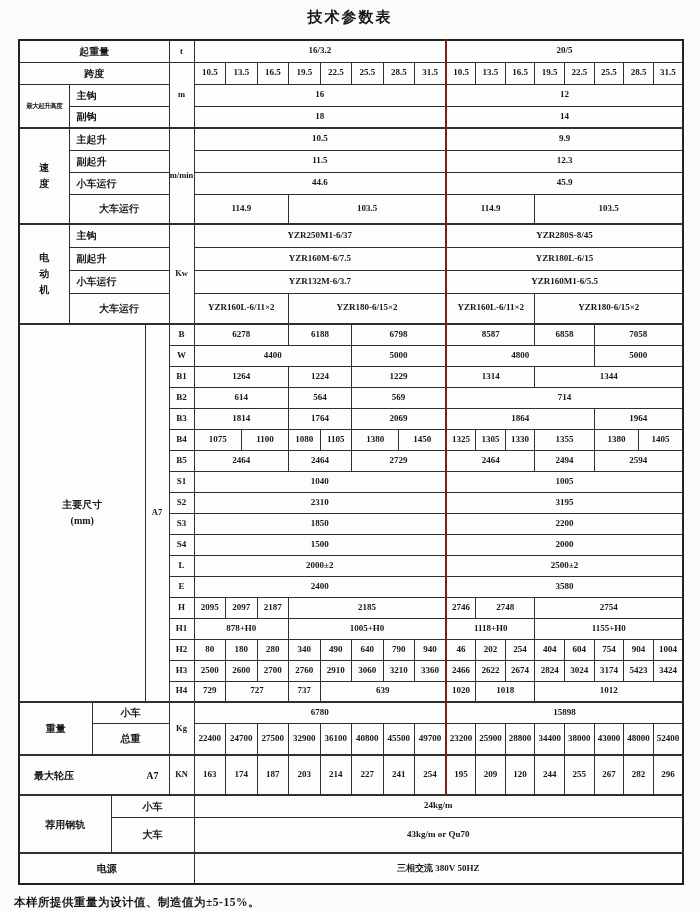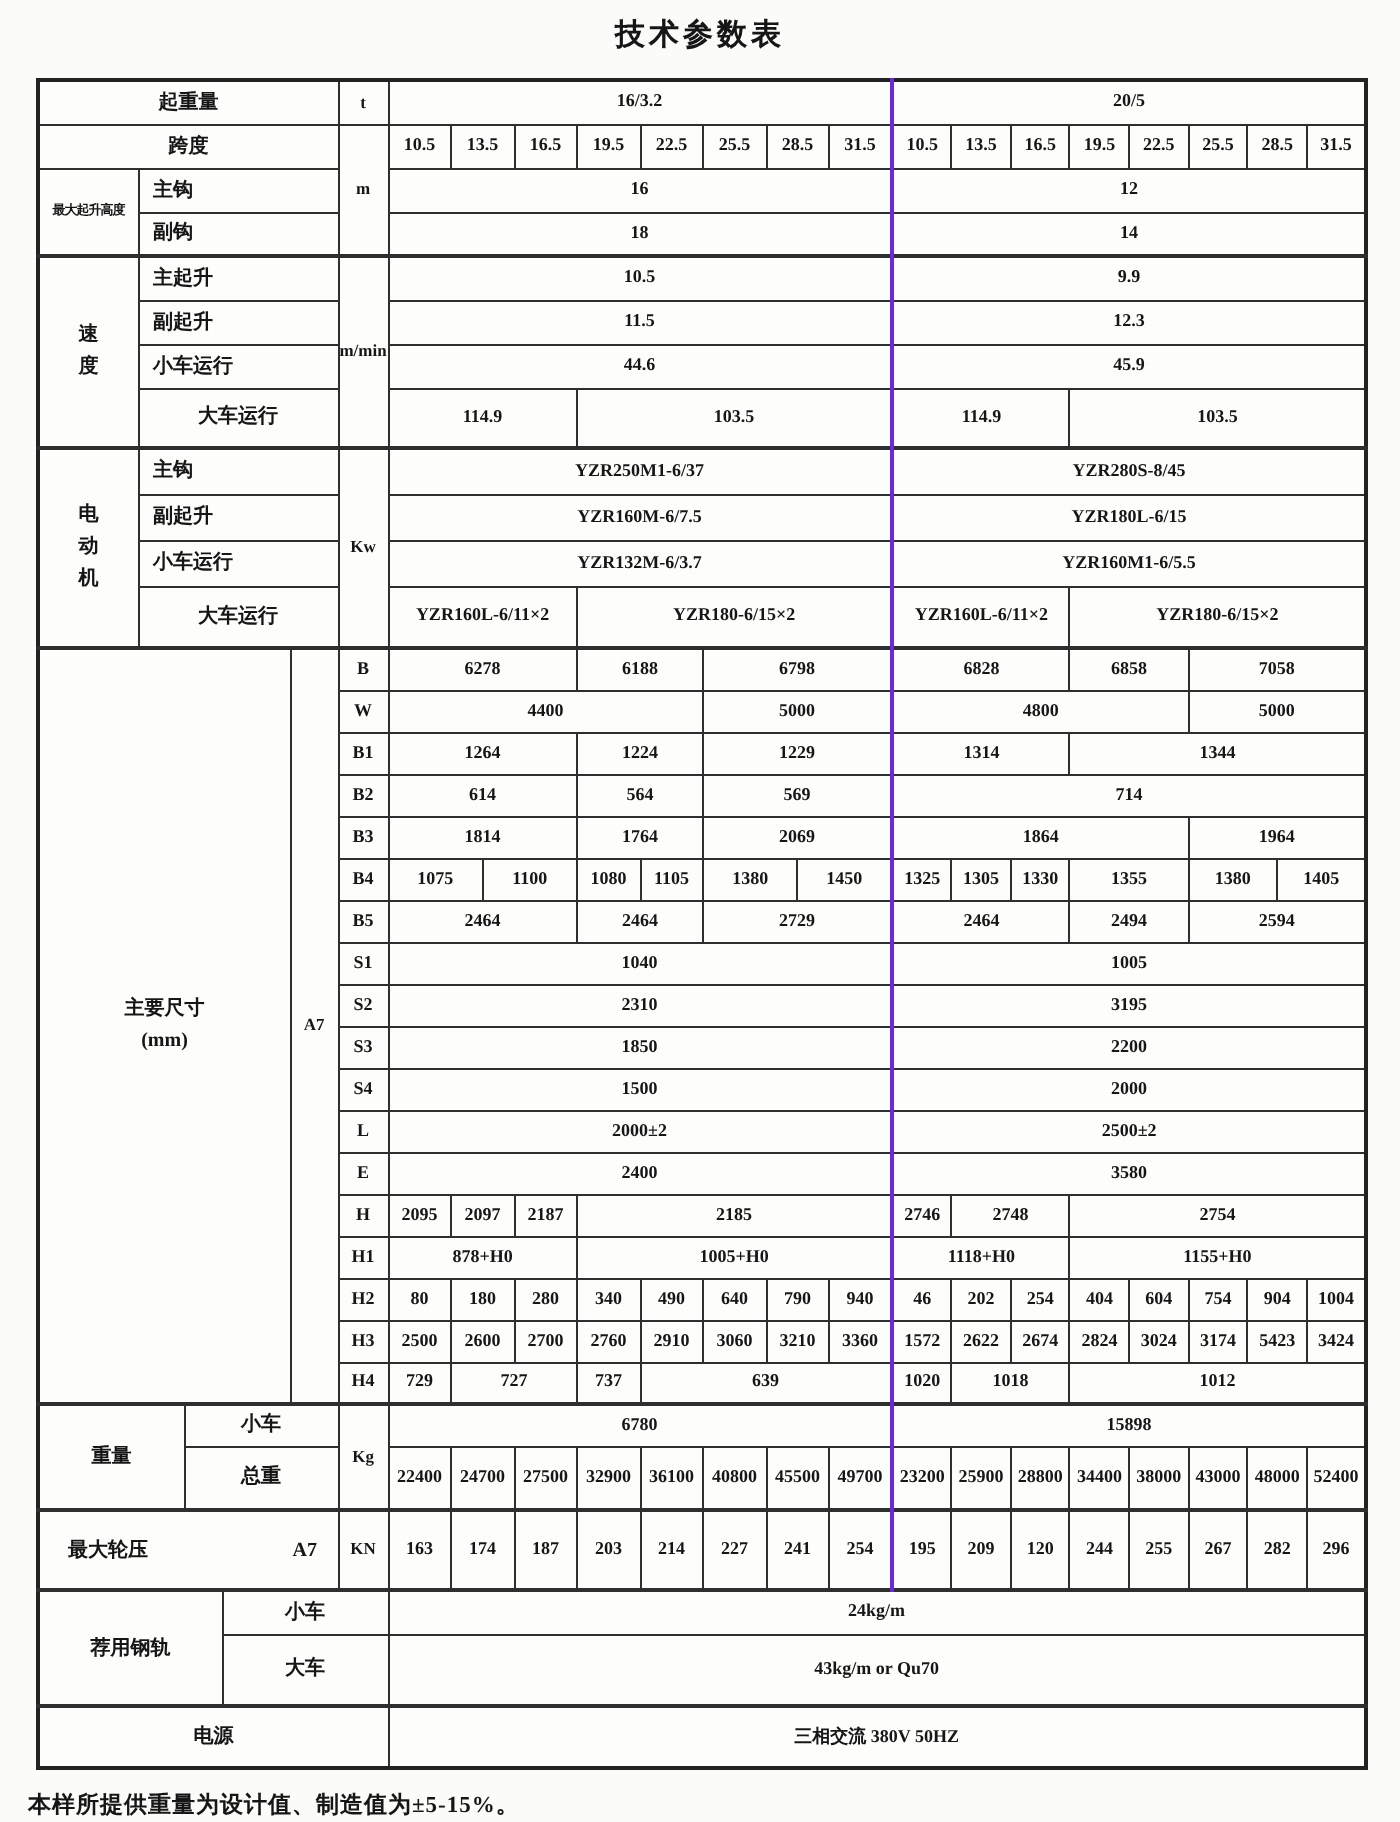--- a/index.html
+++ b/index.html
@@ -39,21 +39,21 @@
     white-space:nowrap;
   }
   td.d{font-size:9px;}
   td.g{font-size:10px;}
   td.s{text-align:left;padding-left:7px;font-size:10px;}
   td.sc{font-size:10px;}
   td.u{font-size:8.5px;}
   td.p{font-size:9px;}
   td.st{white-space:pre-line;line-height:1.6;font-size:10px;}
   td.sm{font-size:6.5px;letter-spacing:-0.5px;}
-  td.hb{border-left:2px solid #6d28d9;}
+  td.hb{border-left:2px solid #7f1d1d;}
   tr.sec td{border-top:2px solid #2f2f2f;}
   td.split{font-size:10px;}
   .split-inner{display:flex;justify-content:space-between;align-items:center;padding:0 10px 0 14px;}
   .note{
     margin:10px 0 2px 14px;
     font-weight:bold;
     font-size:11.5px;
     letter-spacing:0.5px;
   }
 </style>
@@ -193,21 +193,21 @@
         <td colspan="10" class="d">YZR180-6/15×2</td>
       </tr>
       <tr class="sec" style="height: 21px;">
         <td colspan="4" rowspan="18" class="g st">主要尺寸
 (mm)</td>
         <td rowspan="18" class="u">A7</td>
         <td class="p">B</td>
         <td colspan="6" class="d">6278</td>
         <td colspan="4" class="d">6188</td>
         <td colspan="6" class="d">6798</td>
-        <td colspan="6" class="d hb">6828</td>
+        <td colspan="6" class="d hb">8587</td>
         <td colspan="4" class="d">6858</td>
         <td colspan="6" class="d">7058</td>
       </tr>
       <tr style="height: 21px;">
         <td class="p">W</td>
         <td colspan="10" class="d">4400</td>
         <td colspan="6" class="d">5000</td>
         <td colspan="10" class="d hb">4800</td>
         <td colspan="6" class="d">5000</td>
       </tr>
@@ -327,21 +327,21 @@
       <tr style="height: 21px;">
         <td class="p">H3</td>
         <td colspan="2" class="d">2500</td>
         <td colspan="2" class="d">2600</td>
         <td colspan="2" class="d">2700</td>
         <td colspan="2" class="d">2760</td>
         <td colspan="2" class="d">2910</td>
         <td colspan="2" class="d">3060</td>
         <td colspan="2" class="d">3210</td>
         <td colspan="2" class="d">3360</td>
-        <td colspan="2" class="d hb">1572</td>
+        <td colspan="2" class="d hb">2466</td>
         <td colspan="2" class="d">2622</td>
         <td colspan="2" class="d">2674</td>
         <td colspan="2" class="d">2824</td>
         <td colspan="2" class="d">3024</td>
         <td colspan="2" class="d">3174</td>
         <td colspan="2" class="d">5423</td>
         <td colspan="2" class="d">3424</td>
       </tr>
       <tr style="height: 21px;">
         <td class="p">H4</td>

